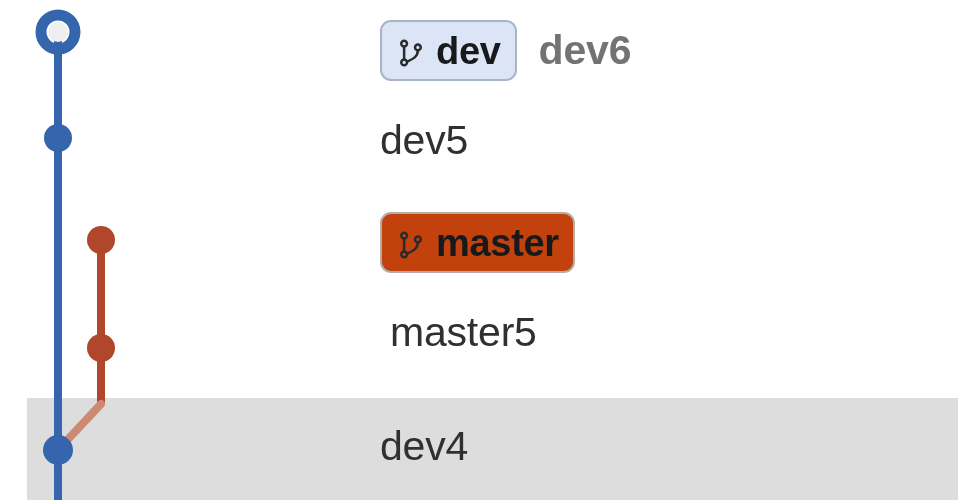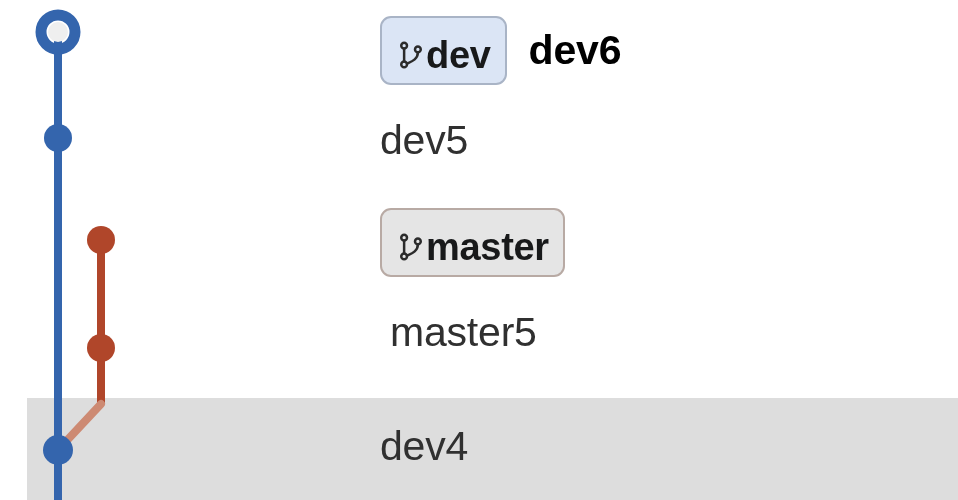--- a/index.html
+++ b/index.html
@@ -56,33 +56,34 @@
     left: 380px;
     width: 578px;
     height: 100px;
     display: flex;
     align-items: center;
     gap: 22px;
   }
 
   .branch-badge {
     display: inline-flex;
-    align-items: center;
+    align-items: flex-end;
+    gap: 10px;
     border: 2px solid #b7b7b7;
     border-radius: 11px;
-    padding: 18px 14px 9px 14px;
+    padding: 10px 14px 9px 14px;
     box-sizing: border-box;
     line-height: 1;
   }
   .branch-badge.badge-dev {
     background: #dbe5f5;
     border-color: #a9b4c6;
   }
   .branch-badge.badge-master {
-    background: #e5e5e5;
+    background: #c2410c;
     border-color: #b8aaa4;
   }
   .branch-badge .badge-label {
     font-size: 38px;
     font-weight: 700;
     color: #18191a;
     letter-spacing: -0.3px;
   }
   .branch-icon {
     width: 30px;
@@ -92,21 +93,21 @@
   }
 
   .commit-subject {
     font-size: 41px;
     color: #303030;
     letter-spacing: -0.2px;
     white-space: nowrap;
   }
   .commit-subject.is-head {
     font-weight: 700;
-    color: #000000;
+    color: #737373;
   }
 </style>
 </head>
 <body>
 
 <div id="app">
 
   <div class="row-highlight"></div>
 
   <svg class="graph-layer" viewBox="0 0 958 500" width="958" height="500">

